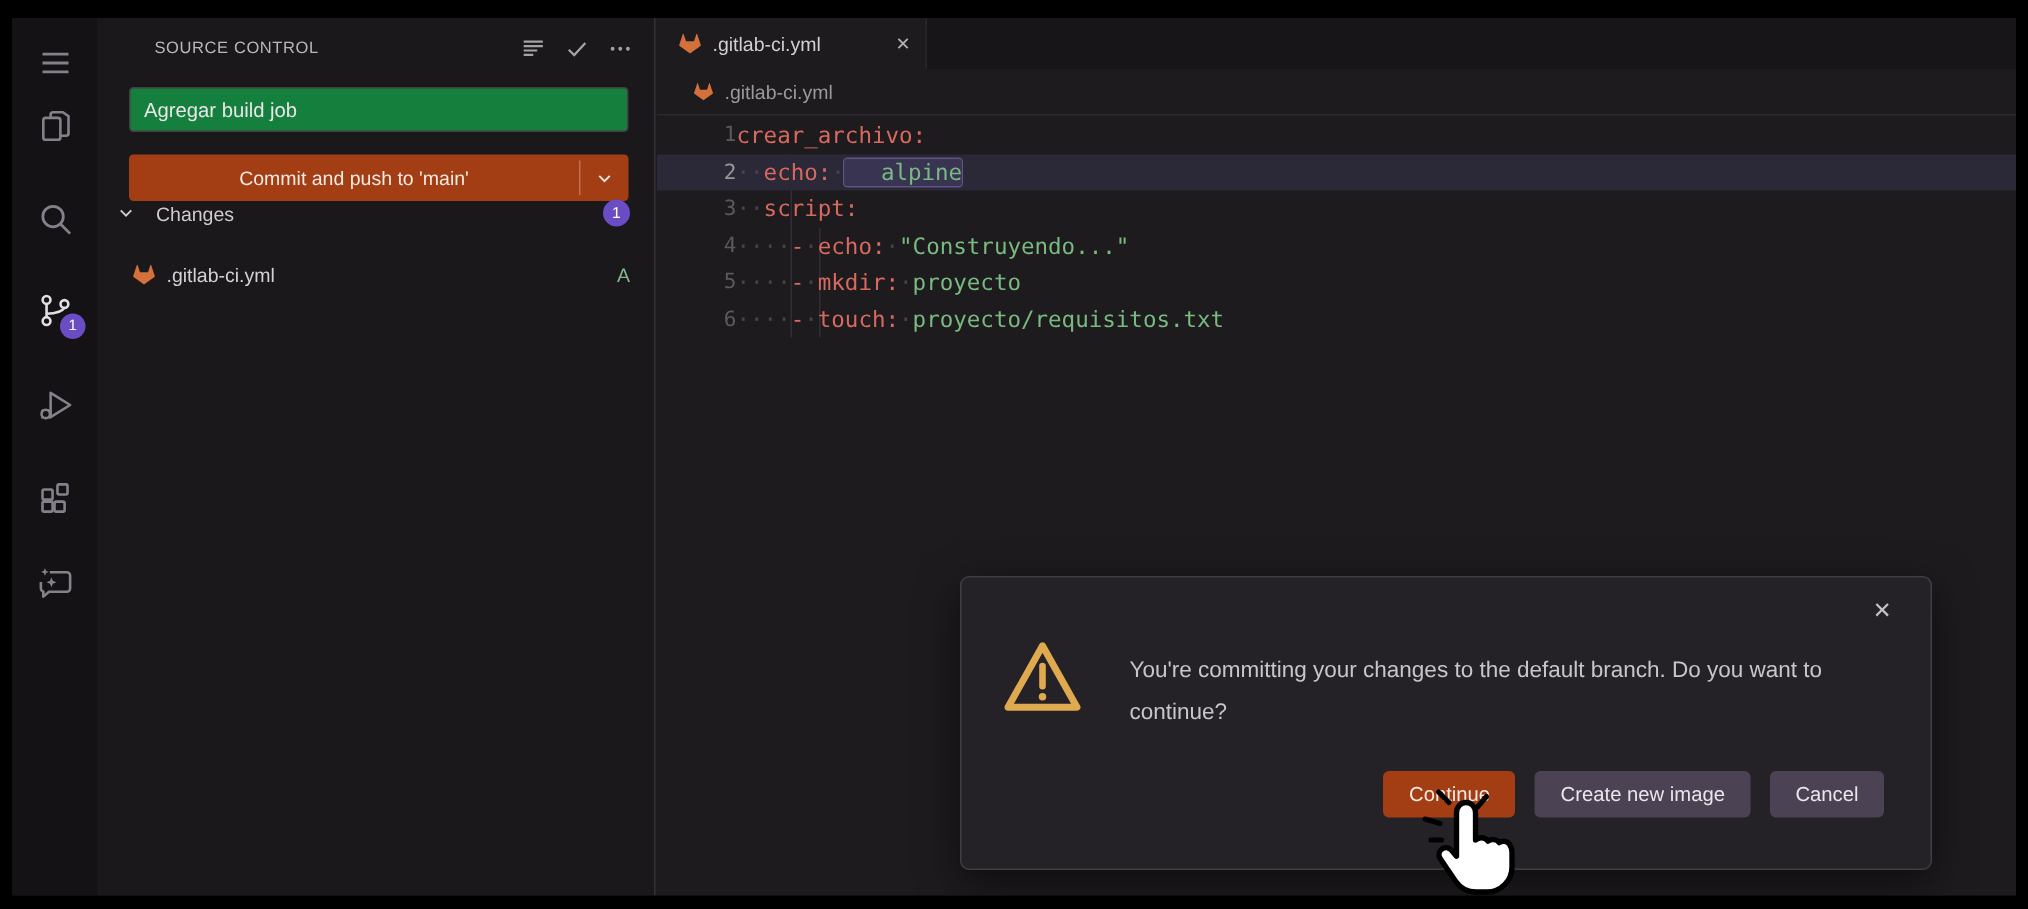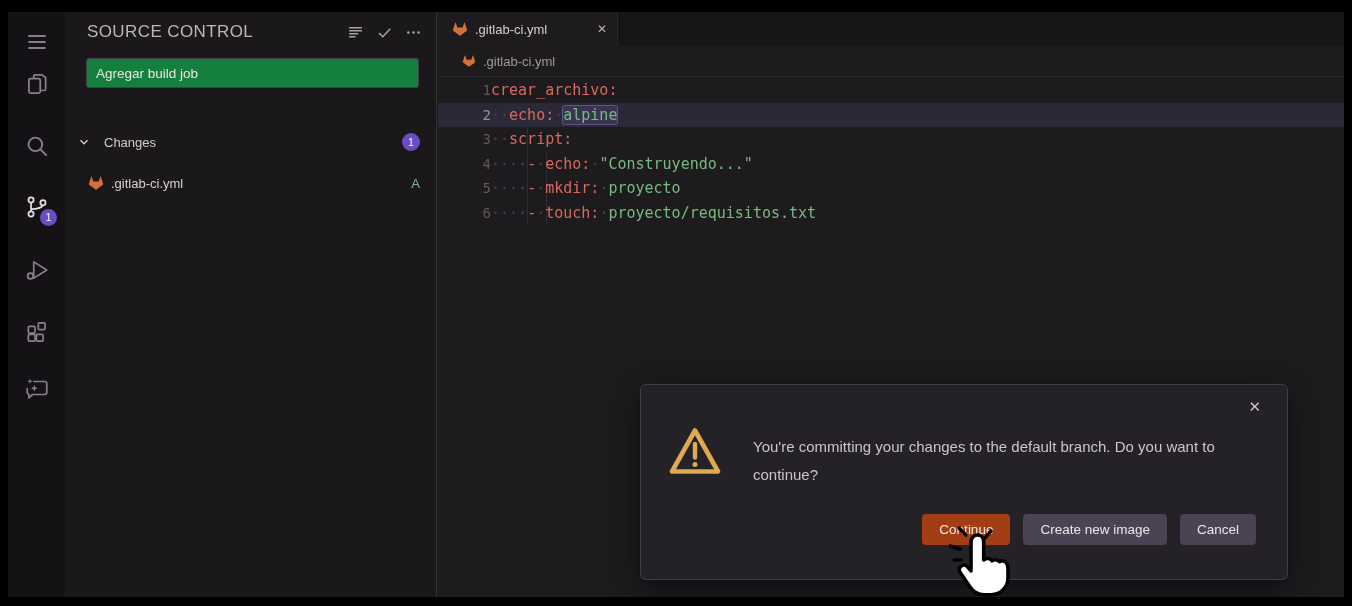--- a/index.html
+++ b/index.html
@@ -11,21 +11,21 @@
   .activity-bar{position:absolute;left:0;top:0;width:57px;height:100%;background:#151215;}
   .ab-item{position:absolute;left:16px;width:26px;height:26px;color:#85808a;cursor:pointer;}
   .ab-item svg{width:26px;height:26px;display:block;}
   .ab-item.active{color:#e2dee2;}
   .ab-badge{position:absolute;right:-7px;bottom:-6px;width:17px;height:17px;border-radius:50%;
             background:#6a4cc4;color:#fff;font-size:10px;display:flex;align-items:center;justify-content:center;}
 
   
   .side-panel{position:absolute;left:57px;top:0;width:372px;height:100%;background:#1b181b;border-right:1px solid #343134;}
   .panel-header{position:absolute;left:0;top:8px;width:100%;height:24px;display:flex;align-items:center;padding:0 14px 0 22px;}
-  .panel-title{font-size:17px;letter-spacing:.4px;color:#bab6ba;flex:1;}
+  .panel-title{font-size:11px;letter-spacing:.4px;color:#bab6ba;flex:1;margin-left:16px;}
   .panel-toolbar{display:flex;gap:12px;align-items:center;color:#a5a1a5;}
   .panel-toolbar svg{width:17px;height:17px;display:block;cursor:pointer;}
   .commit-input{position:absolute;left:21px;top:46px;width:333px;height:30px;background:#15803d;
                 border:1px solid #433f43;border-radius:3px;color:#e9e5e8;font-size:13.5px;padding:0 9px;outline:none;
                 font-family:"Liberation Sans",sans-serif;}
   .commit-btn{position:absolute;left:21px;top:91px;width:333px;height:31px;background:#a23d14;border:none;
               border-radius:3px;display:flex;align-items:stretch;color:#f3eae3;cursor:pointer;padding:0;overflow:hidden;}
   .commit-btn .lbl{flex:1;display:flex;align-items:center;justify-content:center;font-size:13px;
                    font-family:"Liberation Sans",sans-serif;color:#f3eae3;background:none;border:none;cursor:pointer;}
   .commit-btn .sep{width:1px;background:rgba(255,255,255,.28);margin:4px 0;}
@@ -55,21 +55,21 @@
   .code-area{position:absolute;left:0;top:66px;right:0;bottom:0;font-family:"DejaVu Sans Mono",monospace;font-size:15px;}
   .indent-guide{position:absolute;width:1px;background:#312d36;}
   .code-row{position:relative;height:24.5px;display:flex;align-items:center;}
   .code-row.current{background:#2b2837;}
   .gutter{width:53px;text-align:right;color:#5c585c;font-size:14px;flex:none;}
   .code-row.current .gutter{color:#9b969b;}
   .code-text{white-space:pre;}
   .tok-key{color:#d8695f;}
   .tok-val{color:#78ba7f;}
   .tok-ws{color:#47434c;}
-  .tok-hl{background:#3a3453;box-shadow:0 0 0 1px #5e5583;border-radius:2px;}
+  .tok-hl{background:#3a3453;box-shadow:0 0 0 1px #5e5583;border-radius:2px;padding-left:24px;}
 
   
   .dialog{position:absolute;left:632px;top:372px;width:648px;height:196px;background:#252227;
           border:1px solid #413d44;border-radius:6px;box-shadow:0 8px 28px rgba(0,0,0,.55);}
   .dlg-close{position:absolute;right:20px;top:12px;color:#c6c2c6;font-size:15px;cursor:pointer;background:none;border:none;
              font-family:"Liberation Sans",sans-serif;}
   .dlg-warning{position:absolute;left:26px;top:40px;width:56px;height:52px;}
   .dlg-msg{position:absolute;left:112px;top:48px;width:512px;color:#c9c5c9;font-size:15px;line-height:28px;}
   .dlg-buttons{position:absolute;right:31px;bottom:34px;display:flex;gap:13px;}
   .dlg-btn{height:31px;padding:0 17px;border:none;border-radius:4px;background:#4b4254;color:#eae6ea;
@@ -148,20 +148,29 @@
         <svg viewBox="0 0 16 16" fill="currentColor">
           <circle cx="3.2" cy="8" r="1.2"></circle>
             <circle cx="8" cy="8" r="1.2"></circle>
             <circle cx="12.8" cy="8" r="1.2"></circle>
         </svg>
       </span>
     </div>
 
     <input class="commit-input" value="Agregar build job" style="">
 
+    <div class="commit-btn">
+      <button class="lbl">Commit and push to 'main'</button>
+      <span class="sep"></span>
+      <button class="chev">
+        <svg viewBox="0 0 16 16" width="14" height="14" fill="none" stroke="currentColor" stroke-width="1.5">
+            <path d="M4 6l4 4 4-4"></path>
+          </svg>
+      </button>
+    </div>
 
     <div class="changes-row">
       <svg viewBox="0 0 16 16" width="14" height="14" fill="none" stroke="#cfcbce" stroke-width="1.5">
           <path d="M4 6l4 4 4-4"></path>
         </svg>
       <span>Changes</span>
       <span class="grow"></span>
       <span class="count-badge">1</span>
     </div>
 

